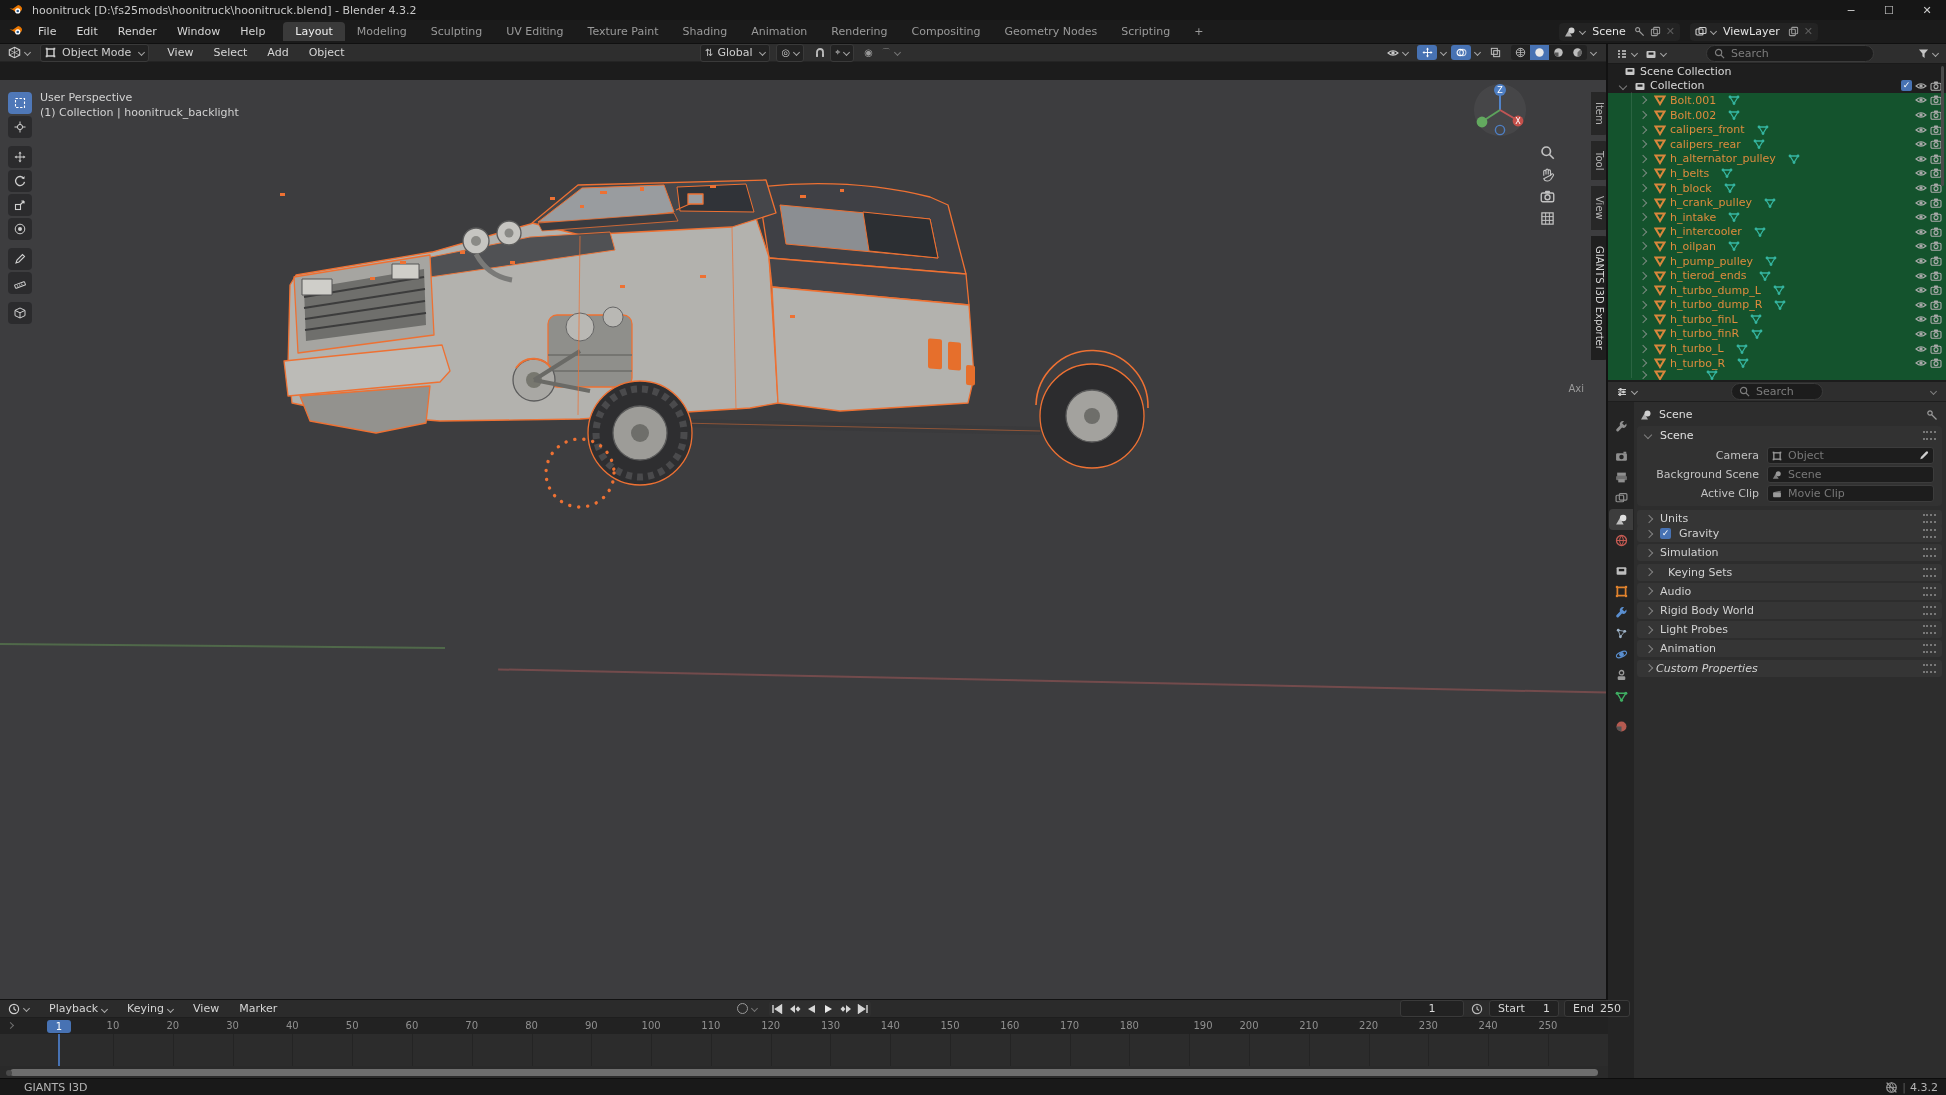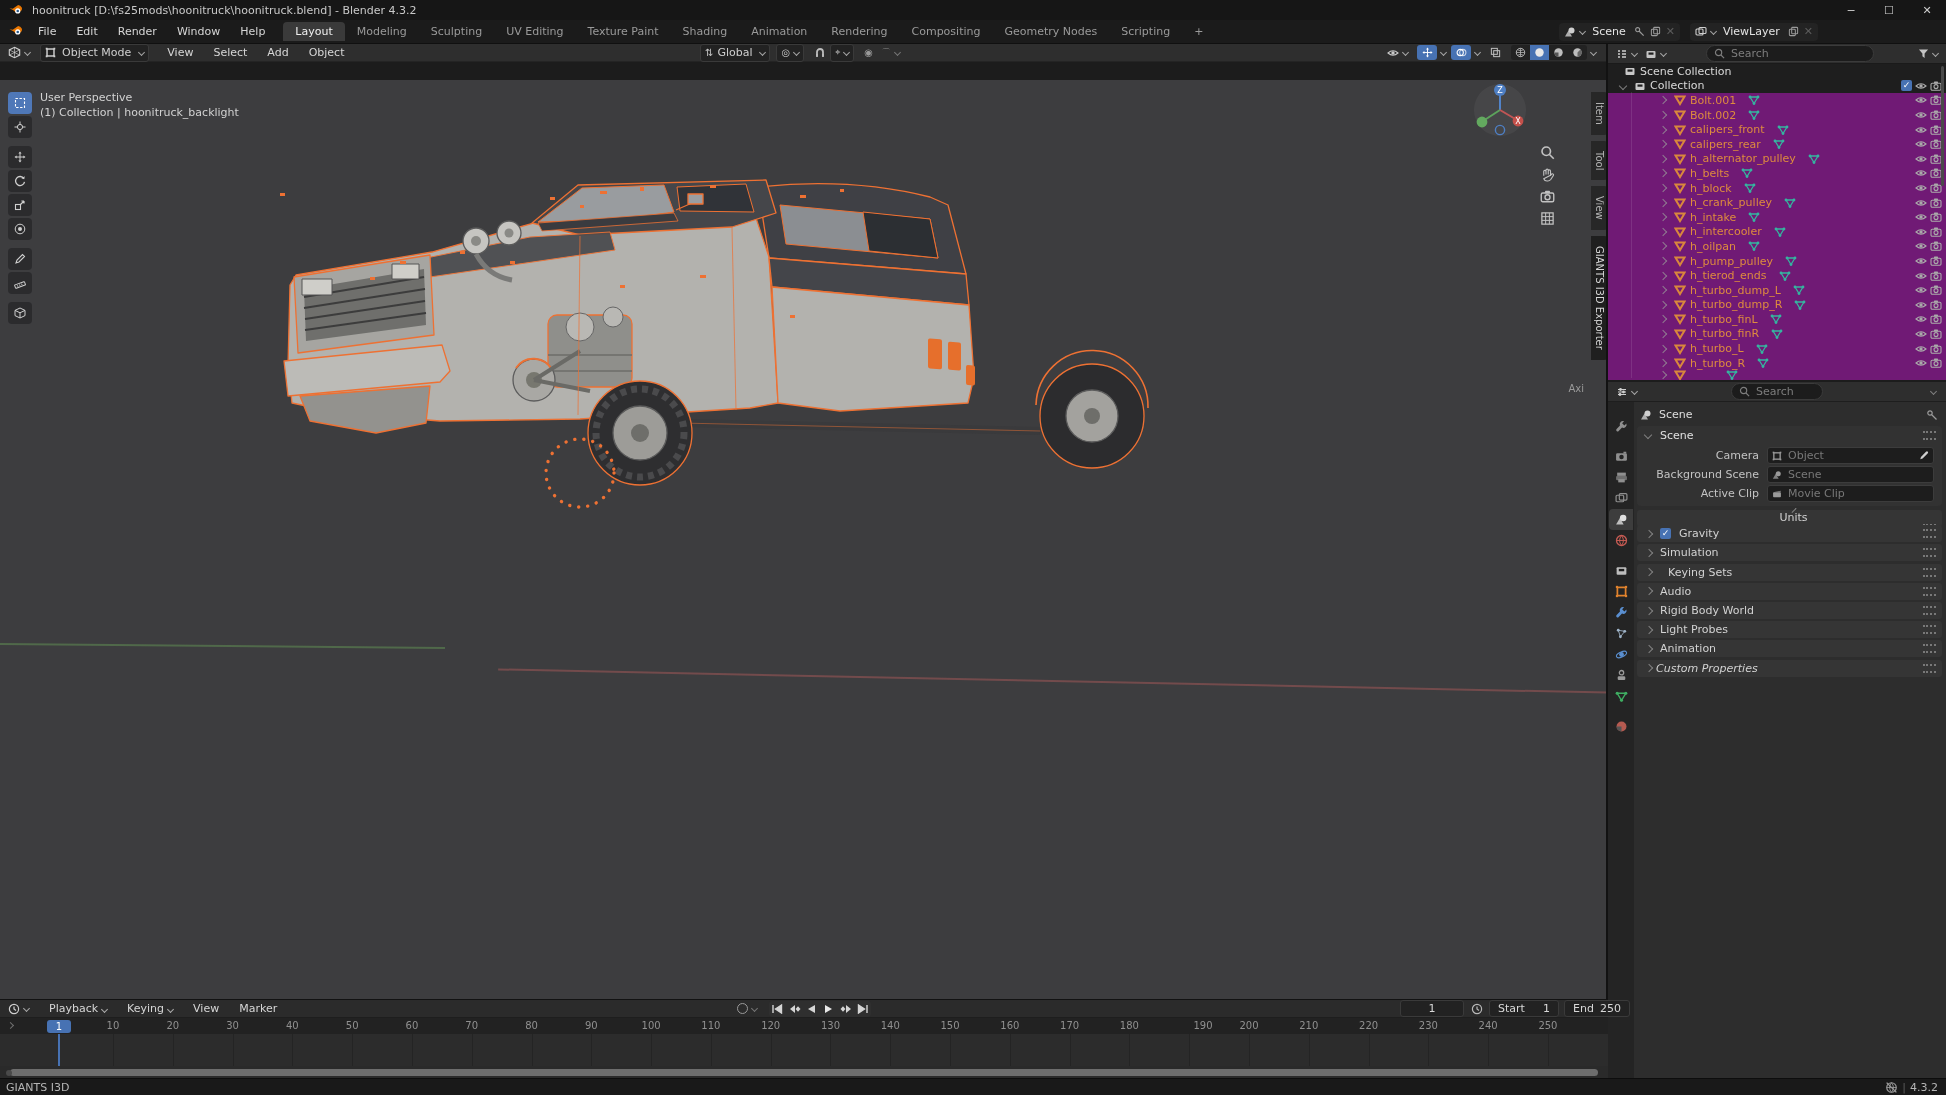--- a/index.html
+++ b/index.html
@@ -44,21 +44,21 @@
   .gap8{margin-bottom:8px;}
   .sidetab{writing-mode:vertical-rl;background:#272727;color:#b4b4b4;font-size:10px;padding:10px 3px;border-radius:0 4px 4px 0;margin-bottom:6px;}
   .sidetab.active{background:#1f1f1f;color:#d8d8d8;}
   .navico{color:#c2c2c2;margin-bottom:7px;}
   
   #right-divider{left:1606px;top:44px;width:2px;height:1034px;background:#121212;}
   #outliner{left:1608px;top:44px;width:338px;height:336px;background:#1e1e1e;overflow:hidden;}
   #ol-header{height:20px;background:#2e2e2e;display:flex;align-items:center;border-bottom:1px solid #1a1a1a;box-sizing:border-box;}
   .searchbox{display:flex;align-items:center;background:#1c1c1c;border:1px solid #3b3b3b;border-radius:9px;height:15px;padding:0 7px;color:#7d7d7d;}
   .ol-row{display:flex;align-items:center;height:14.6px;font-size:11px;}
-  .ol-row.sel{background:#701a75;padding-left:20px;}
+  .ol-row.sel{background:#14532d;}
   .ol-label{margin-left:4px;color:#d9d9d9;}
   .ol-label.obj{color:#de8c3e;}
   .olright{margin-left:auto;display:flex;align-items:center;margin-right:4px;gap:3px;}
   #hier-line{left:1631px;top:92px;width:1px;height:286px;background:rgba(255,255,255,.10);}
   .chkbox{width:11px;height:11px;background:#4772b3;border-radius:2px;color:#fff;font-size:9px;line-height:11px;text-align:center;}
   
   #properties{left:1608px;top:382px;width:338px;height:696px;background:#2d2d2d;overflow:hidden;}
   #prop-header{height:20px;background:#2e2e2e;border-bottom:1px solid #1e1e1e;box-sizing:border-box;display:flex;align-items:center;}
   #prop-tabs{position:absolute;left:0;top:20px;width:26px;height:676px;background:#242424;display:flex;flex-direction:column;align-items:center;padding-top:14px;box-sizing:border-box;}
   .ptab{width:24px;height:21px;display:flex;align-items:center;justify-content:center;border-radius:4px 0 0 4px;}
@@ -1182,21 +1182,21 @@
               <svg width="10" height="10" style="color: rgb(154, 154, 154);">
                 <use href="#i-clap"></use>
               </svg>
               <span style="margin-left: 6px;">Movie Clip</span>
             </span>
           </div>
         </div>
     </div>
 
     <div id="prop-strips">
-        <div class="prop-strip" style="top: 128px; flex-direction: column;">
+        <div class="prop-strip" style="top: 128px;">
           <span class="cv r" style="margin-left: 9px; color: rgb(154, 154, 154);"></span>
           <span style="margin-left: 8px;">Units</span>
           <span class="grip"></span>
         </div>
         <div class="prop-strip" style="top: 143.2px;">
           <span class="cv r" style="margin-left: 9px; color: rgb(154, 154, 154);"></span>
           <span class="chkbox" style="margin-left: 8px;">✓</span>
           <span style="margin-left: 8px;">Gravity</span>
           <span class="grip"></span>
         </div>
@@ -1367,21 +1367,21 @@
         <div class="gline" style="left: 1368.58px;"></div>
         <div class="gline" style="left: 1428.37px;"></div>
         <div class="gline" style="left: 1488.16px;"></div>
         <div class="gline" style="left: 1547.95px;"></div>
       </div>
     <div id="tl-scroll"></div>
     <div class="abs" style="left:6px;top:70px;width:6px;height:6px;border-radius:50%;background:#4a4a4a"></div>
   </div>
 
   <div id="statusbar" class="abs">
-    <span style="margin-left:6px">GIANTS I3D</span>
+    <span style="margin-left:24px">GIANTS I3D</span>
     <span class="row" style="margin-left:auto;margin-right:8px">
       <svg width="13" height="13" style="color:#9a9a9a">
           <use href="#i-globe-slash"></use>
         </svg>
       <span style="margin:0 4px;color:#5c5c5c">|</span>
       <span>4.3.2</span>
     </span>
   </div>
 
 </div>

